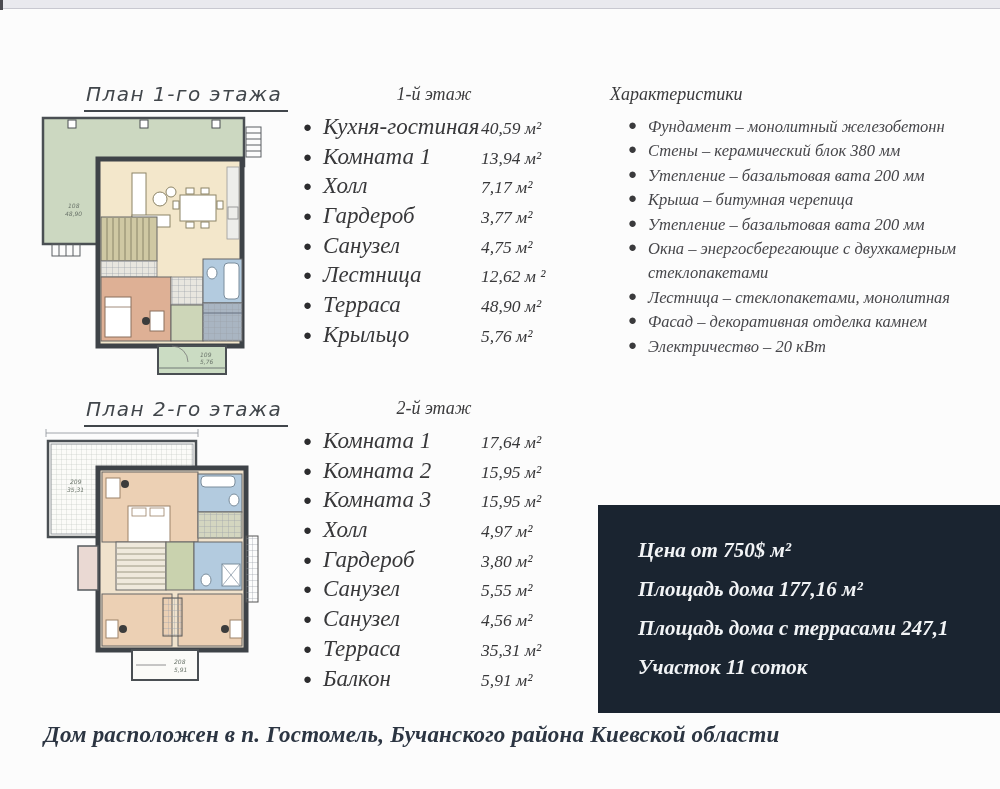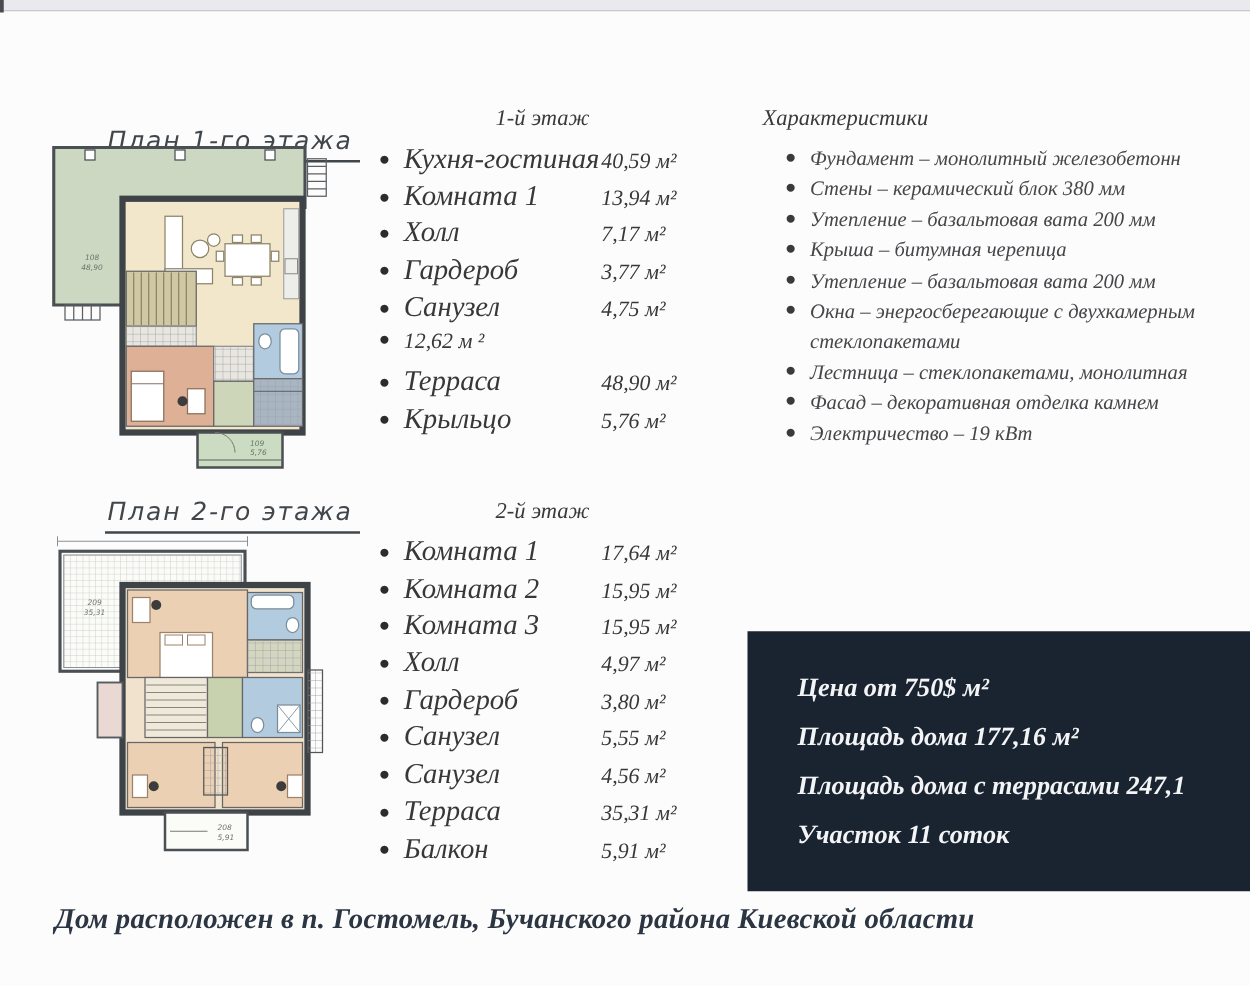--- a/index.html
+++ b/index.html
@@ -18,21 +18,21 @@
   .plan-title {
     position:absolute;
     font-family:"DejaVu Sans", sans-serif;
     font-style:italic; font-weight:500;
     font-size:20px; letter-spacing:1.5px;
     color:#41464b;
     border-bottom:2px solid #41464b;
     padding:0 6px 4px 2px;
     white-space:nowrap;
   }
-  #plan1-title { left:84, top:82; left:84px; top:100px; }
+  #plan1-title { left:84, top:82; left:84px; top:82px; }
   #plan2-title { left:84px; top:397px; }
 
   
   .floor-list { position:absolute; width:280px; }
   #floor1-list { left:303px; top:84px; }
   #floor2-list { left:303px; top:398px; }
   .floor-heading {
     font-style:italic; font-size:18px; color:#3a3a3c;
     text-align:center; width:262px; margin-bottom:9px;
   }
@@ -212,20 +212,21 @@
         <span class="room-label">Гардероб</span>
         <span class="room-area">3,77 м²</span>
       </div>
     <div class="room-row">
         <span class="room-bullet">●</span>
         <span class="room-label">Санузел</span>
         <span class="room-area">4,75 м²</span>
       </div>
     <div class="room-row">
         <span class="room-bullet">●</span>
+        <span class="room-label">Лестница</span>
         <span class="room-area">12,62 м ²</span>
       </div>
     <div class="room-row">
         <span class="room-bullet">●</span>
         <span class="room-label">Терраса</span>
         <span class="room-area">48,90 м²</span>
       </div>
     <div class="room-row">
         <span class="room-bullet">●</span>
         <span class="room-label">Крыльцо</span>
@@ -280,21 +281,21 @@
       </div>
     <div class="feat-item">
         <span class="feat-bullet">●</span>
         <div class="feat-lines">
           <span>Фасад – декоративная отделка камнем</span>
         </div>
       </div>
     <div class="feat-item">
         <span class="feat-bullet">●</span>
         <div class="feat-lines">
-          <span>Электричество – 19 кВт</span>
+          <span>Электричество – 20 кВт</span>
         </div>
       </div>
   </div>
 
   <div class="plan-title" id="plan2-title">План 2-го этажа</div>
 
   <svg class="plan-svg" id="plan2-svg" width="228" height="282" viewBox="0 0 228 282">
     <defs>
       <pattern id="grid2" width="5" height="5" patternUnits="userSpaceOnUse">
         <path d="M0 0H5M0 0V5" stroke="#c0c6c0" stroke-width="0.6" fill="none"></path>

